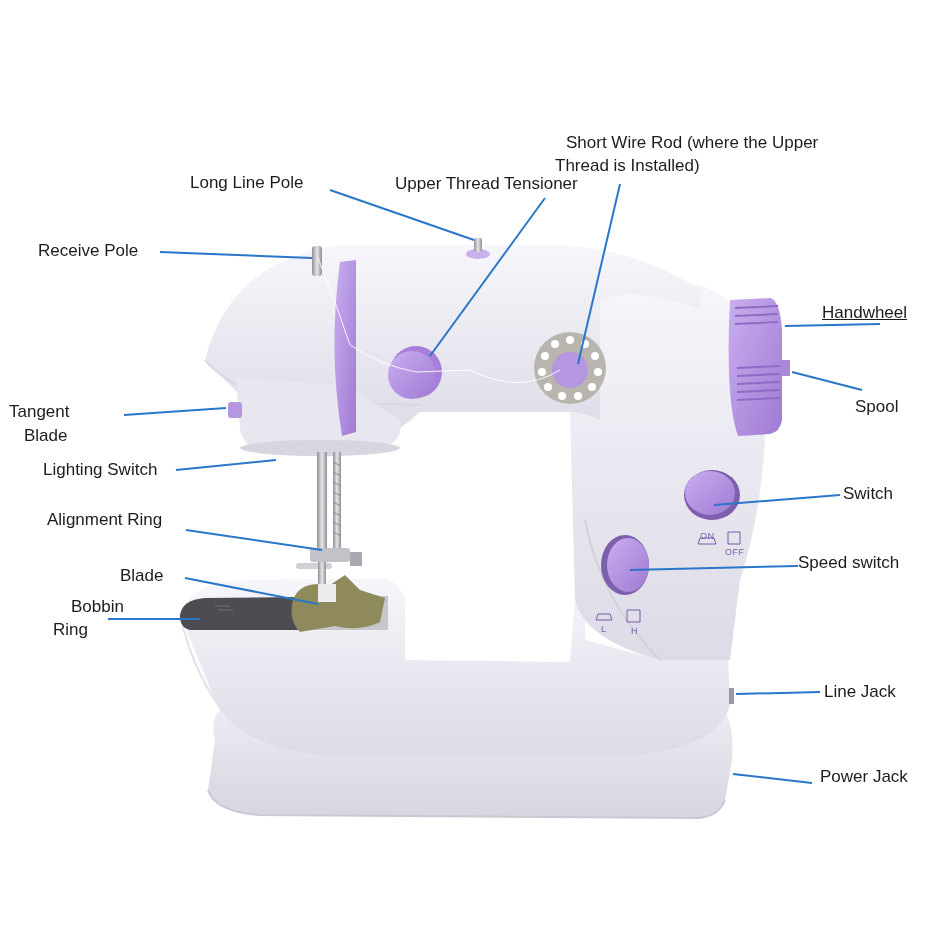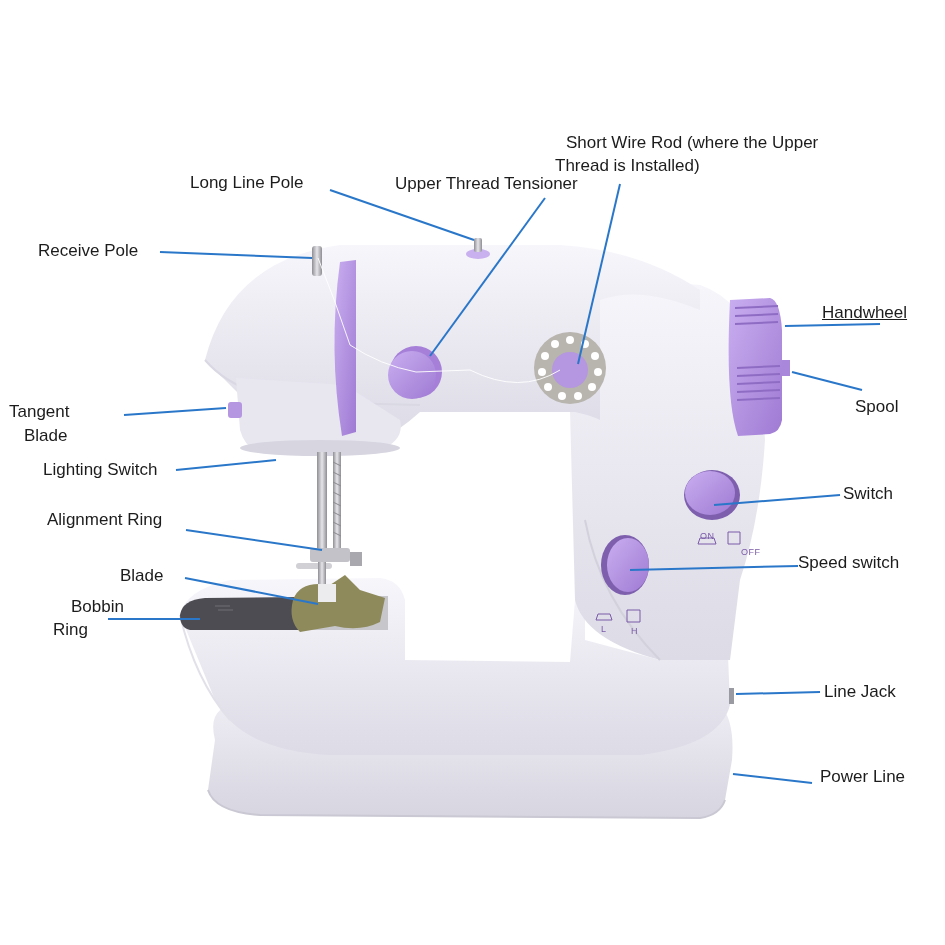--- a/index.html
+++ b/index.html
@@ -192,20 +192,20 @@
   <div class="label" style="left:24px;top:424px;">Blade</div>
   <div class="label" style="left:855px;top:395px;">Spool</div>
   <div class="label" style="left:43px;top:458px;">Lighting Switch</div>
   <div class="label" style="left:843px;top:482px;">Switch</div>
   <div class="label" style="left:47px;top:508px;">Alignment Ring</div>
   <div class="label" style="left:798px;top:551px;">Speed switch</div>
   <div class="label" style="left:120px;top:564px;">Blade</div>
   <div class="label" style="left:53px;top:595px;margin-left:18px;">Bobbin</div>
   <div class="label" style="left:53px;top:618px;">Ring</div>
   <div class="label" style="left:824px;top:680px;">Line Jack</div>
-  <div class="label" style="left:820px;top:765px;">Power Line</div>
+  <div class="label" style="left:820px;top:765px;">Power Jack</div>
 
   <div class="panel-mark" style="left:700px;top:531px;text-align:center;">ON</div>
-  <div class="panel-mark" style="left:725px;top:547px;margin-left:16px;">OFF</div>
+  <div class="panel-mark" style="left:725px;top:547px;">OFF</div>
   <div class="panel-mark" style="left:601px;top:624px;">L</div>
   <div class="panel-mark" style="left:631px;top:626px;">H</div>
 
 </div>
 
 </body></html>

